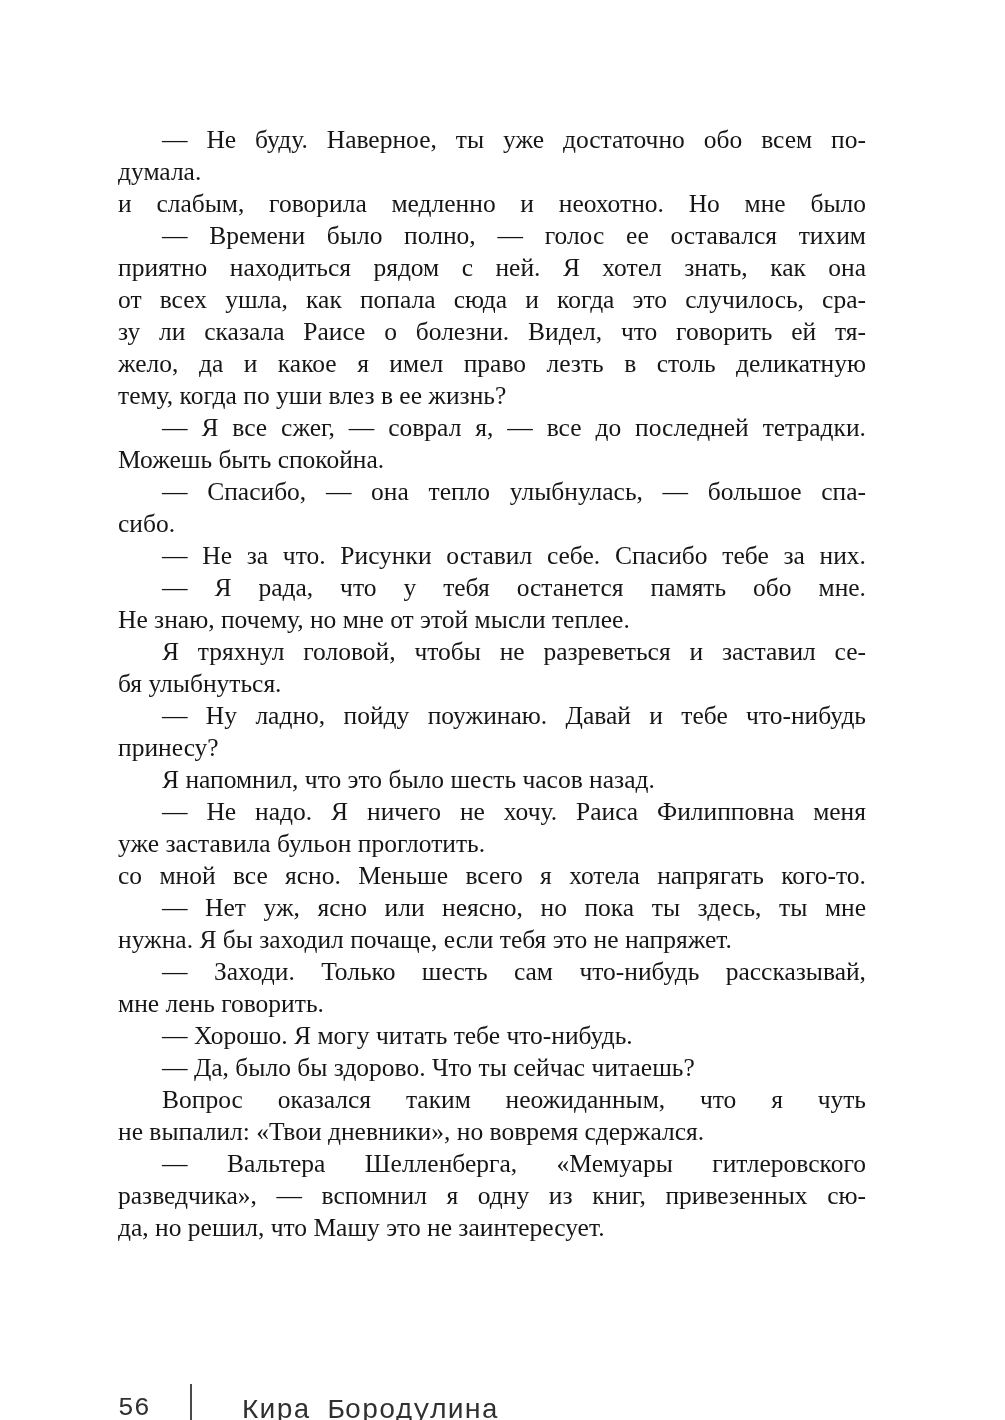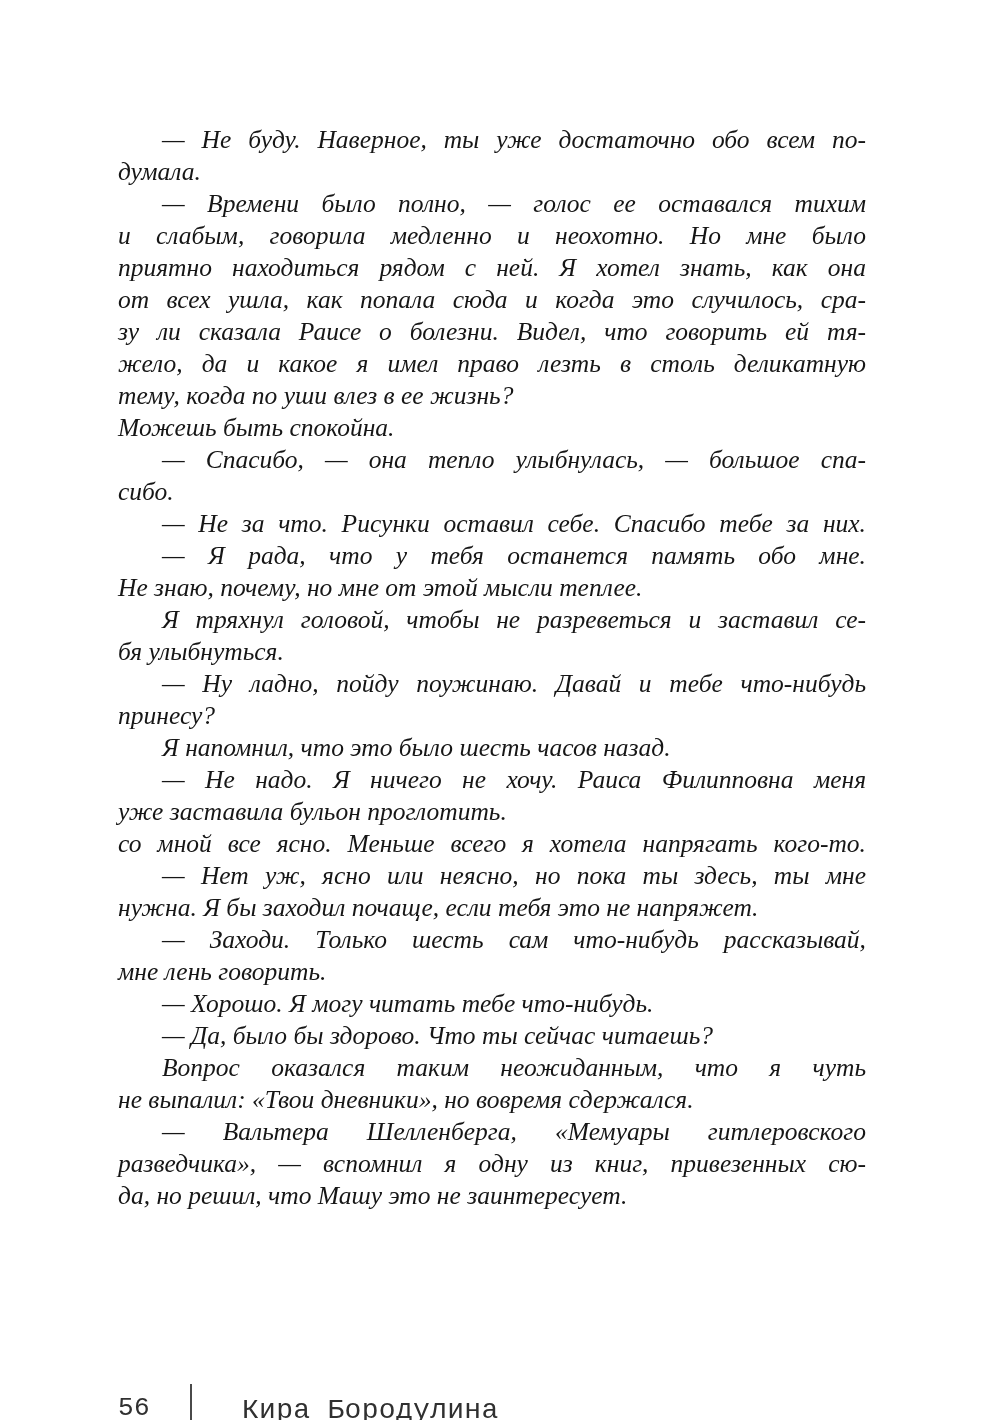--- a/index.html
+++ b/index.html
@@ -20,21 +20,20 @@
     font-family: "Liberation Serif", "DejaVu Serif", serif;
   }
   .text-block {
     position: absolute;
     left: 118px;
     top: 124px;
     width: 748px;
     font-size: 25.5px;
     line-height: 32px;
     color: #161616;
-    font-style: italic;
   }
   .paragraph {
     margin: 0;
   }
   .line {
     text-align: left;
     white-space: normal;
   }
   .line.just {
     text-align: justify;
@@ -79,29 +78,30 @@
 <body style="background: rgb(255, 255, 255);">
 
 <div class="page">
 
   <div class="text-block" id="text-block" style="color: rgb(22, 22, 22);">
       <div class="paragraph">
         <div class="line just indent">— Не буду. Наверное, ты уже достаточно обо всем по-</div>
         <div class="line">думала.</div>
       </div>
       <div class="paragraph">
+        <div class="line just">и слабым, говорила медленно и неохотно. Но мне было</div>
         <div class="line just indent">— Времени было полно, — голос ее оставался тихим</div>
-        <div class="line just">и слабым, говорила медленно и неохотно. Но мне было</div>
         <div class="line just">приятно находиться рядом с ней. Я хотел знать, как она</div>
         <div class="line just">от всех ушла, как попала сюда и когда это случилось, сра-</div>
         <div class="line just">зу ли сказала Раисе о болезни. Видел, что говорить ей тя-</div>
         <div class="line just">жело, да и какое я имел право лезть в столь деликатную</div>
         <div class="line">тему, когда по уши влез в ее жизнь?</div>
       </div>
       <div class="paragraph">
+        <div class="line just indent">— Я все сжег, — соврал я, — все до последней тетрадки.</div>
         <div class="line">Можешь быть спокойна.</div>
       </div>
       <div class="paragraph">
         <div class="line just indent">— Спасибо, — она тепло улыбнулась, — большое спа-</div>
         <div class="line">сибо.</div>
       </div>
       <div class="paragraph">
         <div class="line just indent">— Не за что. Рисунки оставил себе. Спасибо тебе за них.</div>
       </div>
       <div class="paragraph">

